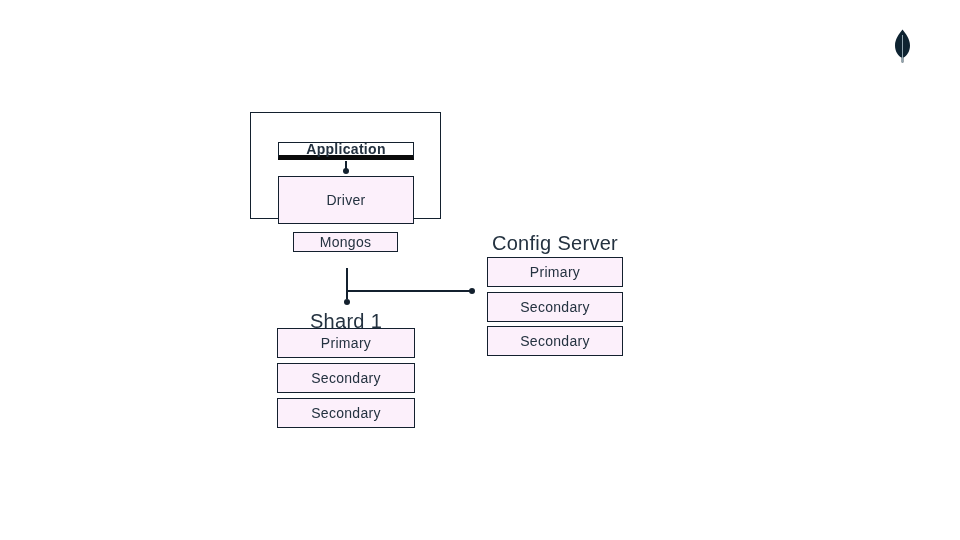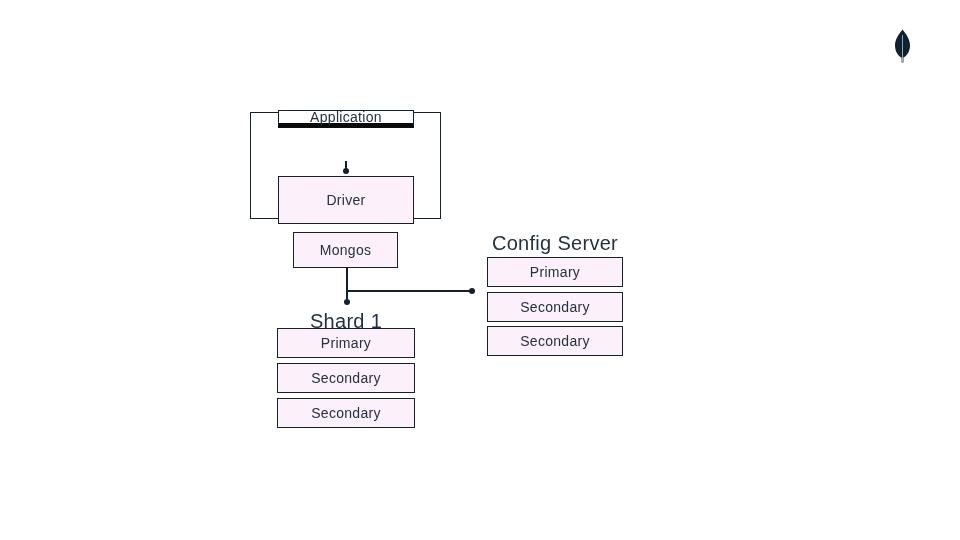--- a/index.html
+++ b/index.html
@@ -36,32 +36,32 @@
 
 <div class="canvas">
 
   <svg class="logo" viewBox="0 0 21 34">
     <path d="M10.5 0.5 C7 5 3 10.2 3 16.4 C3 22.6 6.4 26.9 9.6 28.6 L9.6 33.4 L11.4 33.4 L11.4 28.6 C14.6 26.9 18 22.6 18 16.4 C18 10.2 14 5 10.5 0.5 Z" fill="#0e2331"></path>
     <path d="M10.5 6 L10.5 33.4" stroke="#9fb3bd" stroke-width="0.9"></path>
   </svg>
 
   <div class="group-box" style="left:250px;top:112px;width:191px;height:107px;"></div>
 
-  <div class="node white" style="left:278px;top:110px;width:136px;height:18px;border-bottom:5px solid var(--divider-black,#0b0b0b);">
+  <div class="node white" style="left:278px;top:142px;width:136px;height:18px;border-bottom:5px solid var(--divider-black,#0b0b0b);font-weight:bold;">
     <span>Application</span>
   </div>
 
   <div class="line" style="left:345px;top:161px;width:1.6px;height:8px;"></div>
   <div class="dot" style="left:342.5px;top:168px;"></div>
 
   <div class="node pink" style="left:278px;top:176px;width:136px;height:48px;">
     <span>Driver</span>
   </div>
 
-  <div class="node pink" style="left:293px;top:232px;width:105px;height:36px;">
+  <div class="node pink" style="left:293px;top:232px;width:105px;height:20px;">
     <span>Mongos</span>
   </div>
 
   <div class="line" style="left:346px;top:268px;width:1.6px;height:31px;"></div>
   <div class="dot" style="left:343.5px;top:299px;"></div>
 
   <div class="line" style="left:347px;top:290px;width:123px;height:1.6px;"></div>
   <div class="dot" style="left:469px;top:287.8px;"></div>
 
   <div class="sec-title" style="left:277px;top:310px;width:138px;">

